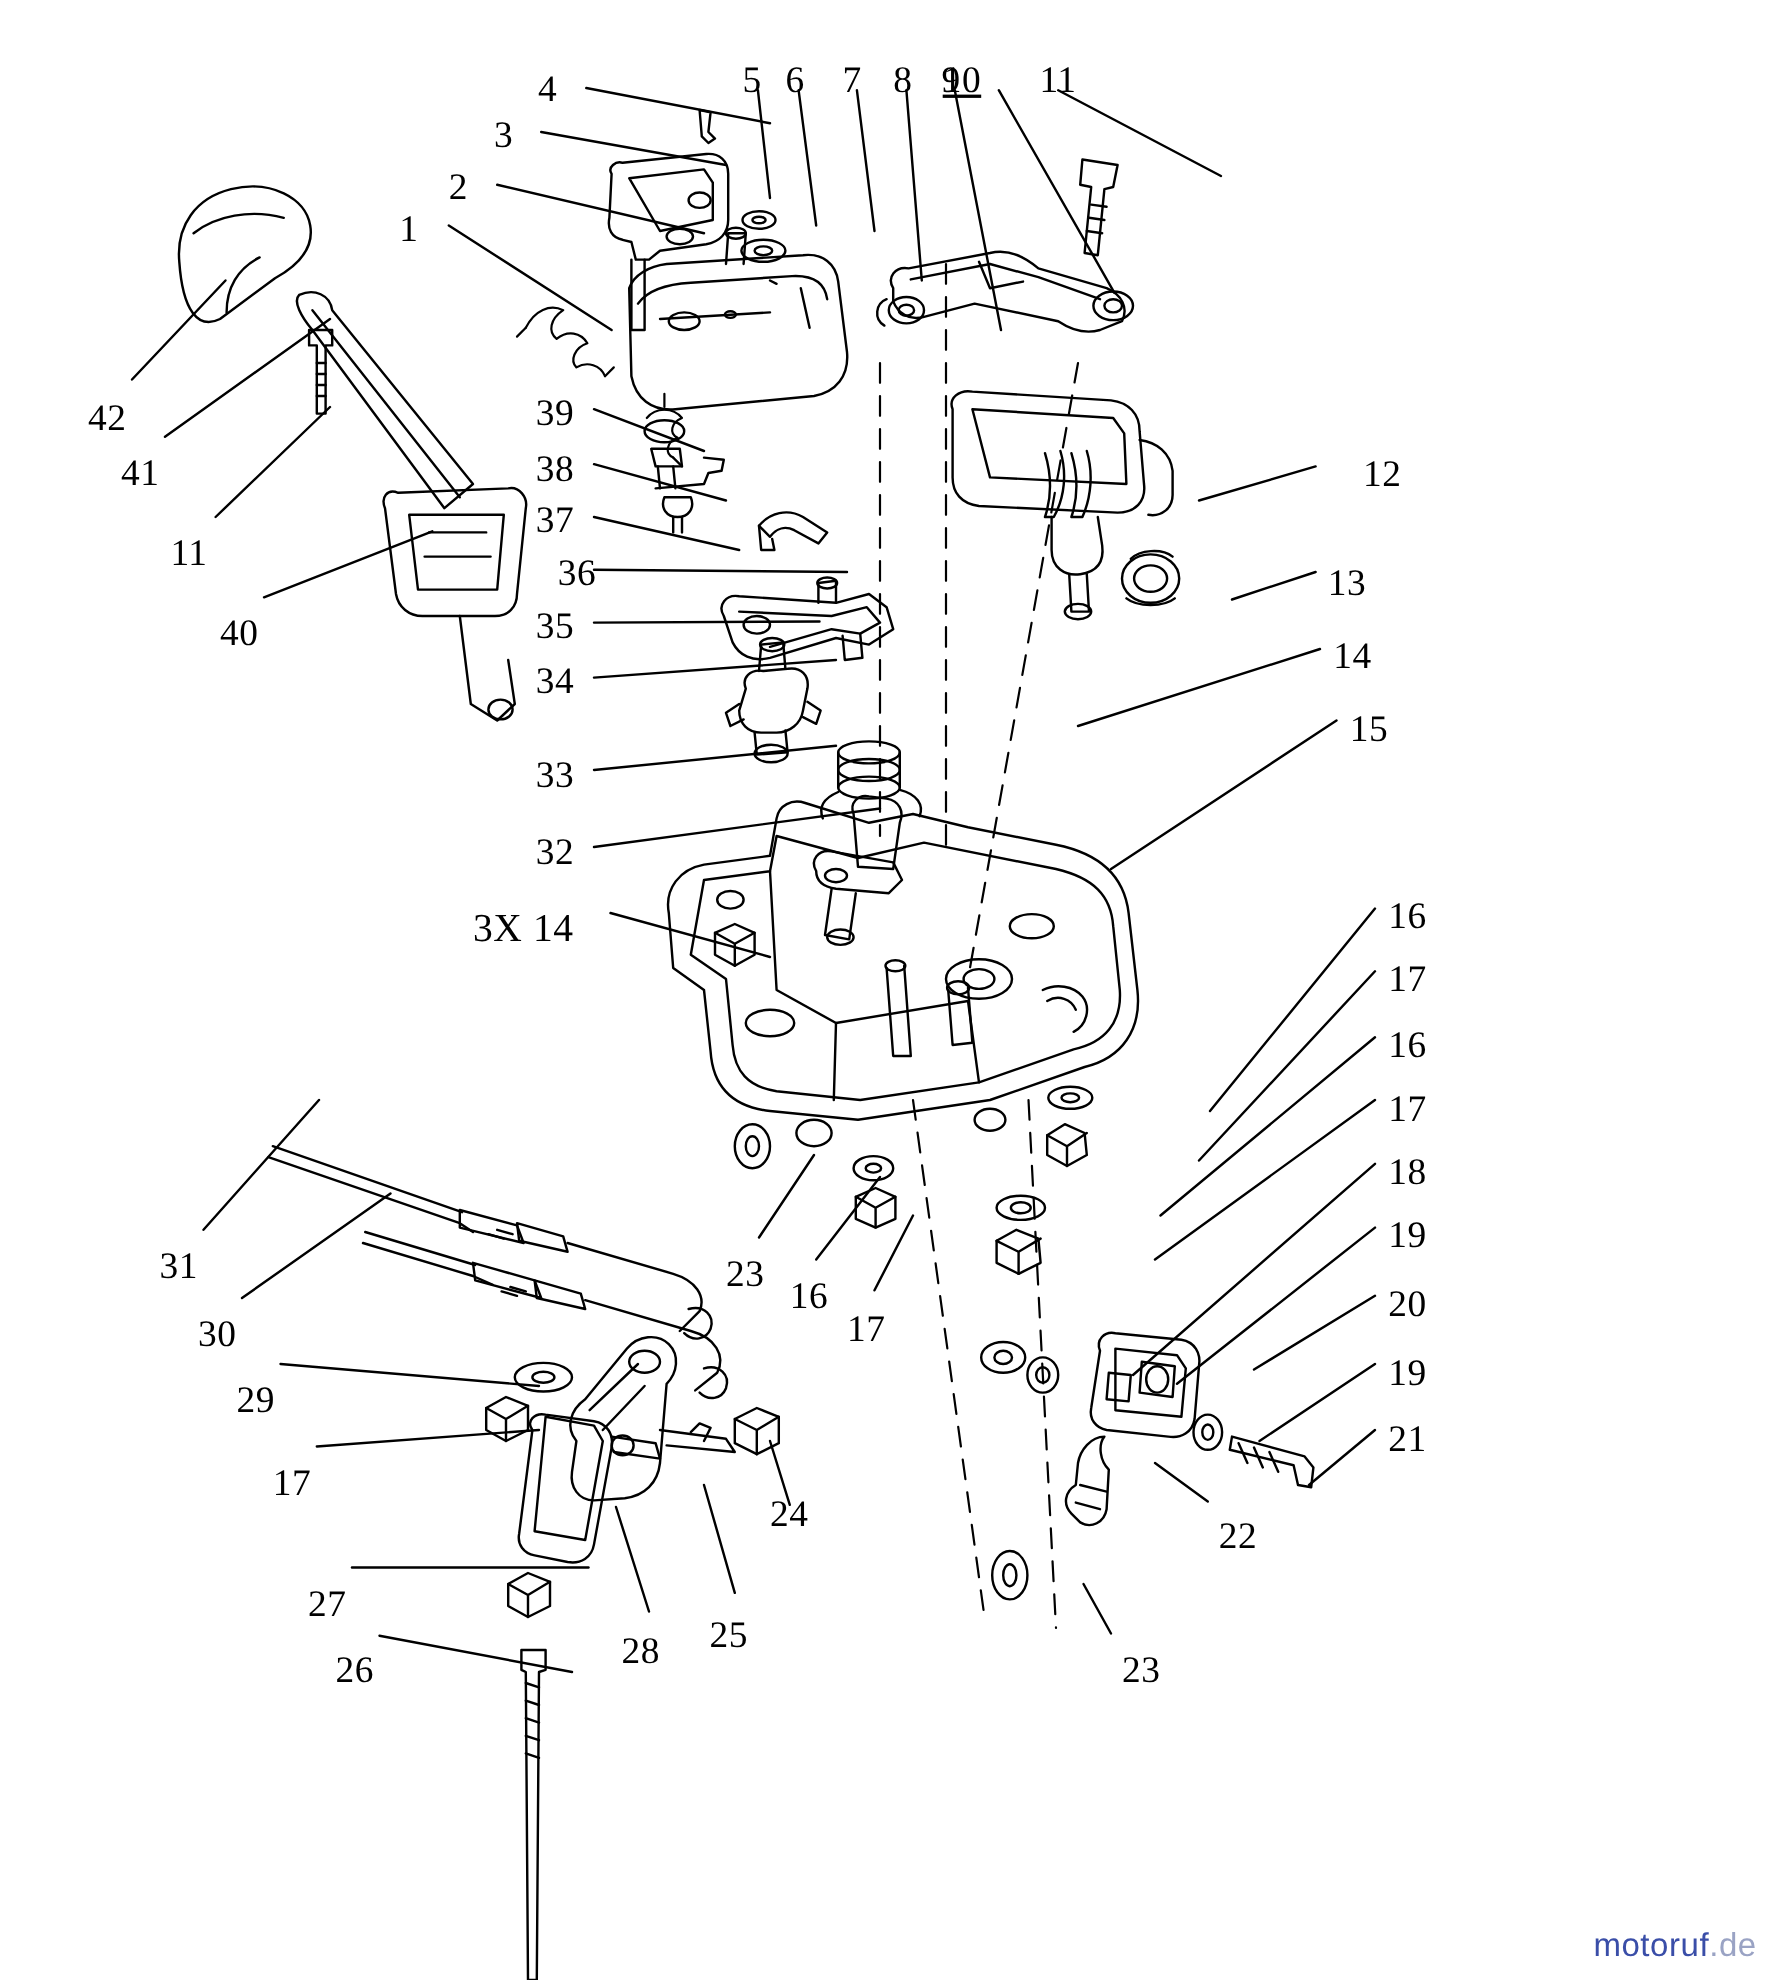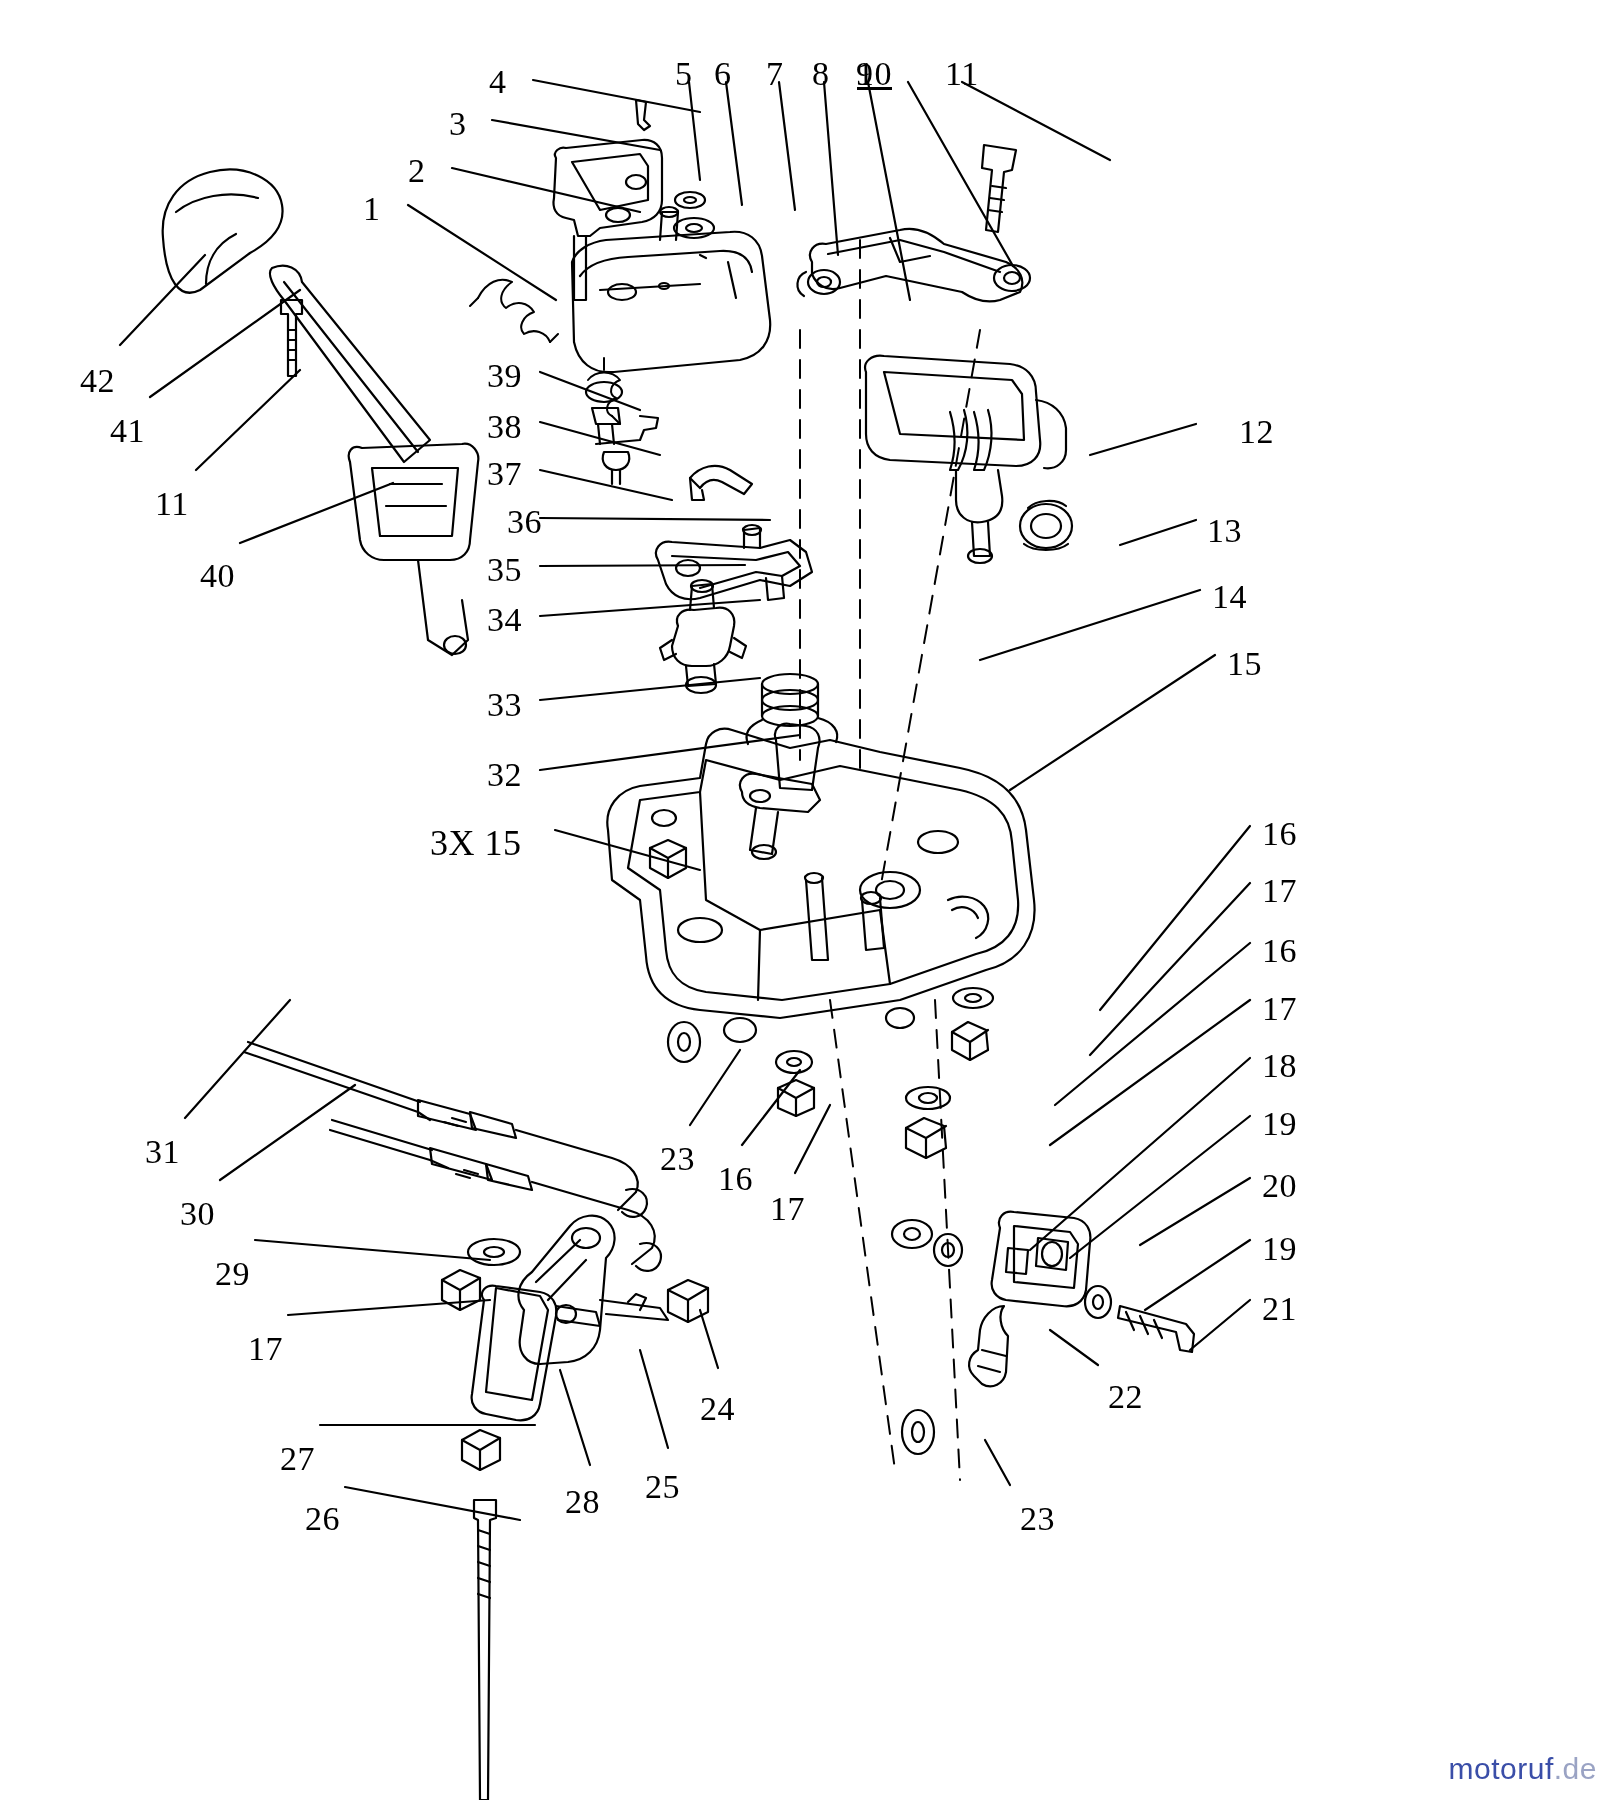--- a/index.html
+++ b/index.html
@@ -371,31 +371,31 @@
   <div class="callout" style="left:1262px; top:815px;">16</div>
   <div class="callout" style="left:1262px; top:872px;">17</div>
   <div class="callout" style="left:1262px; top:932px;">16</div>
   <div class="callout" style="left:1262px; top:990px;">17</div>
   <div class="callout" style="left:1262px; top:1047px;">18</div>
   <div class="callout" style="left:1262px; top:1105px;">19</div>
   <div class="callout" style="left:1262px; top:1167px;">20</div>
   <div class="callout" style="left:1262px; top:1230px;">19</div>
   <div class="callout" style="left:1262px; top:1290px;">21</div>
 
-  <div class="callout big" style="left:430px; top:822px;">3X 15</div>
+  <div class="callout big" style="left:430px; top:822px;">3X 14</div>
 
   <div class="callout" style="left:145px; top:1133px;">31</div>
   <div class="callout" style="left:180px; top:1195px;">30</div>
   <div class="callout" style="left:215px; top:1255px;">29</div>
   <div class="callout" style="left:248px; top:1330px;">17</div>
   <div class="callout" style="left:280px; top:1440px;">27</div>
   <div class="callout" style="left:305px; top:1500px;">26</div>
   <div class="callout" style="left:565px; top:1483px;">28</div>
   <div class="callout" style="left:645px; top:1468px;">25</div>
-  <div class="callout" style="left:700px; top:1390px;">24</div>
+  <div class="callout" style="left:700px; top:1358px;">24</div>
 
   <div class="callout" style="left:660px; top:1140px;">23</div>
   <div class="callout" style="left:718px; top:1160px;">16</div>
   <div class="callout" style="left:770px; top:1190px;">17</div>
 
   <div class="callout" style="left:1108px; top:1378px;">22</div>
   <div class="callout" style="left:1020px; top:1500px;">23</div>
 
   <div class="wm">
     <span>motoruf</span><span class="de">.de</span>

